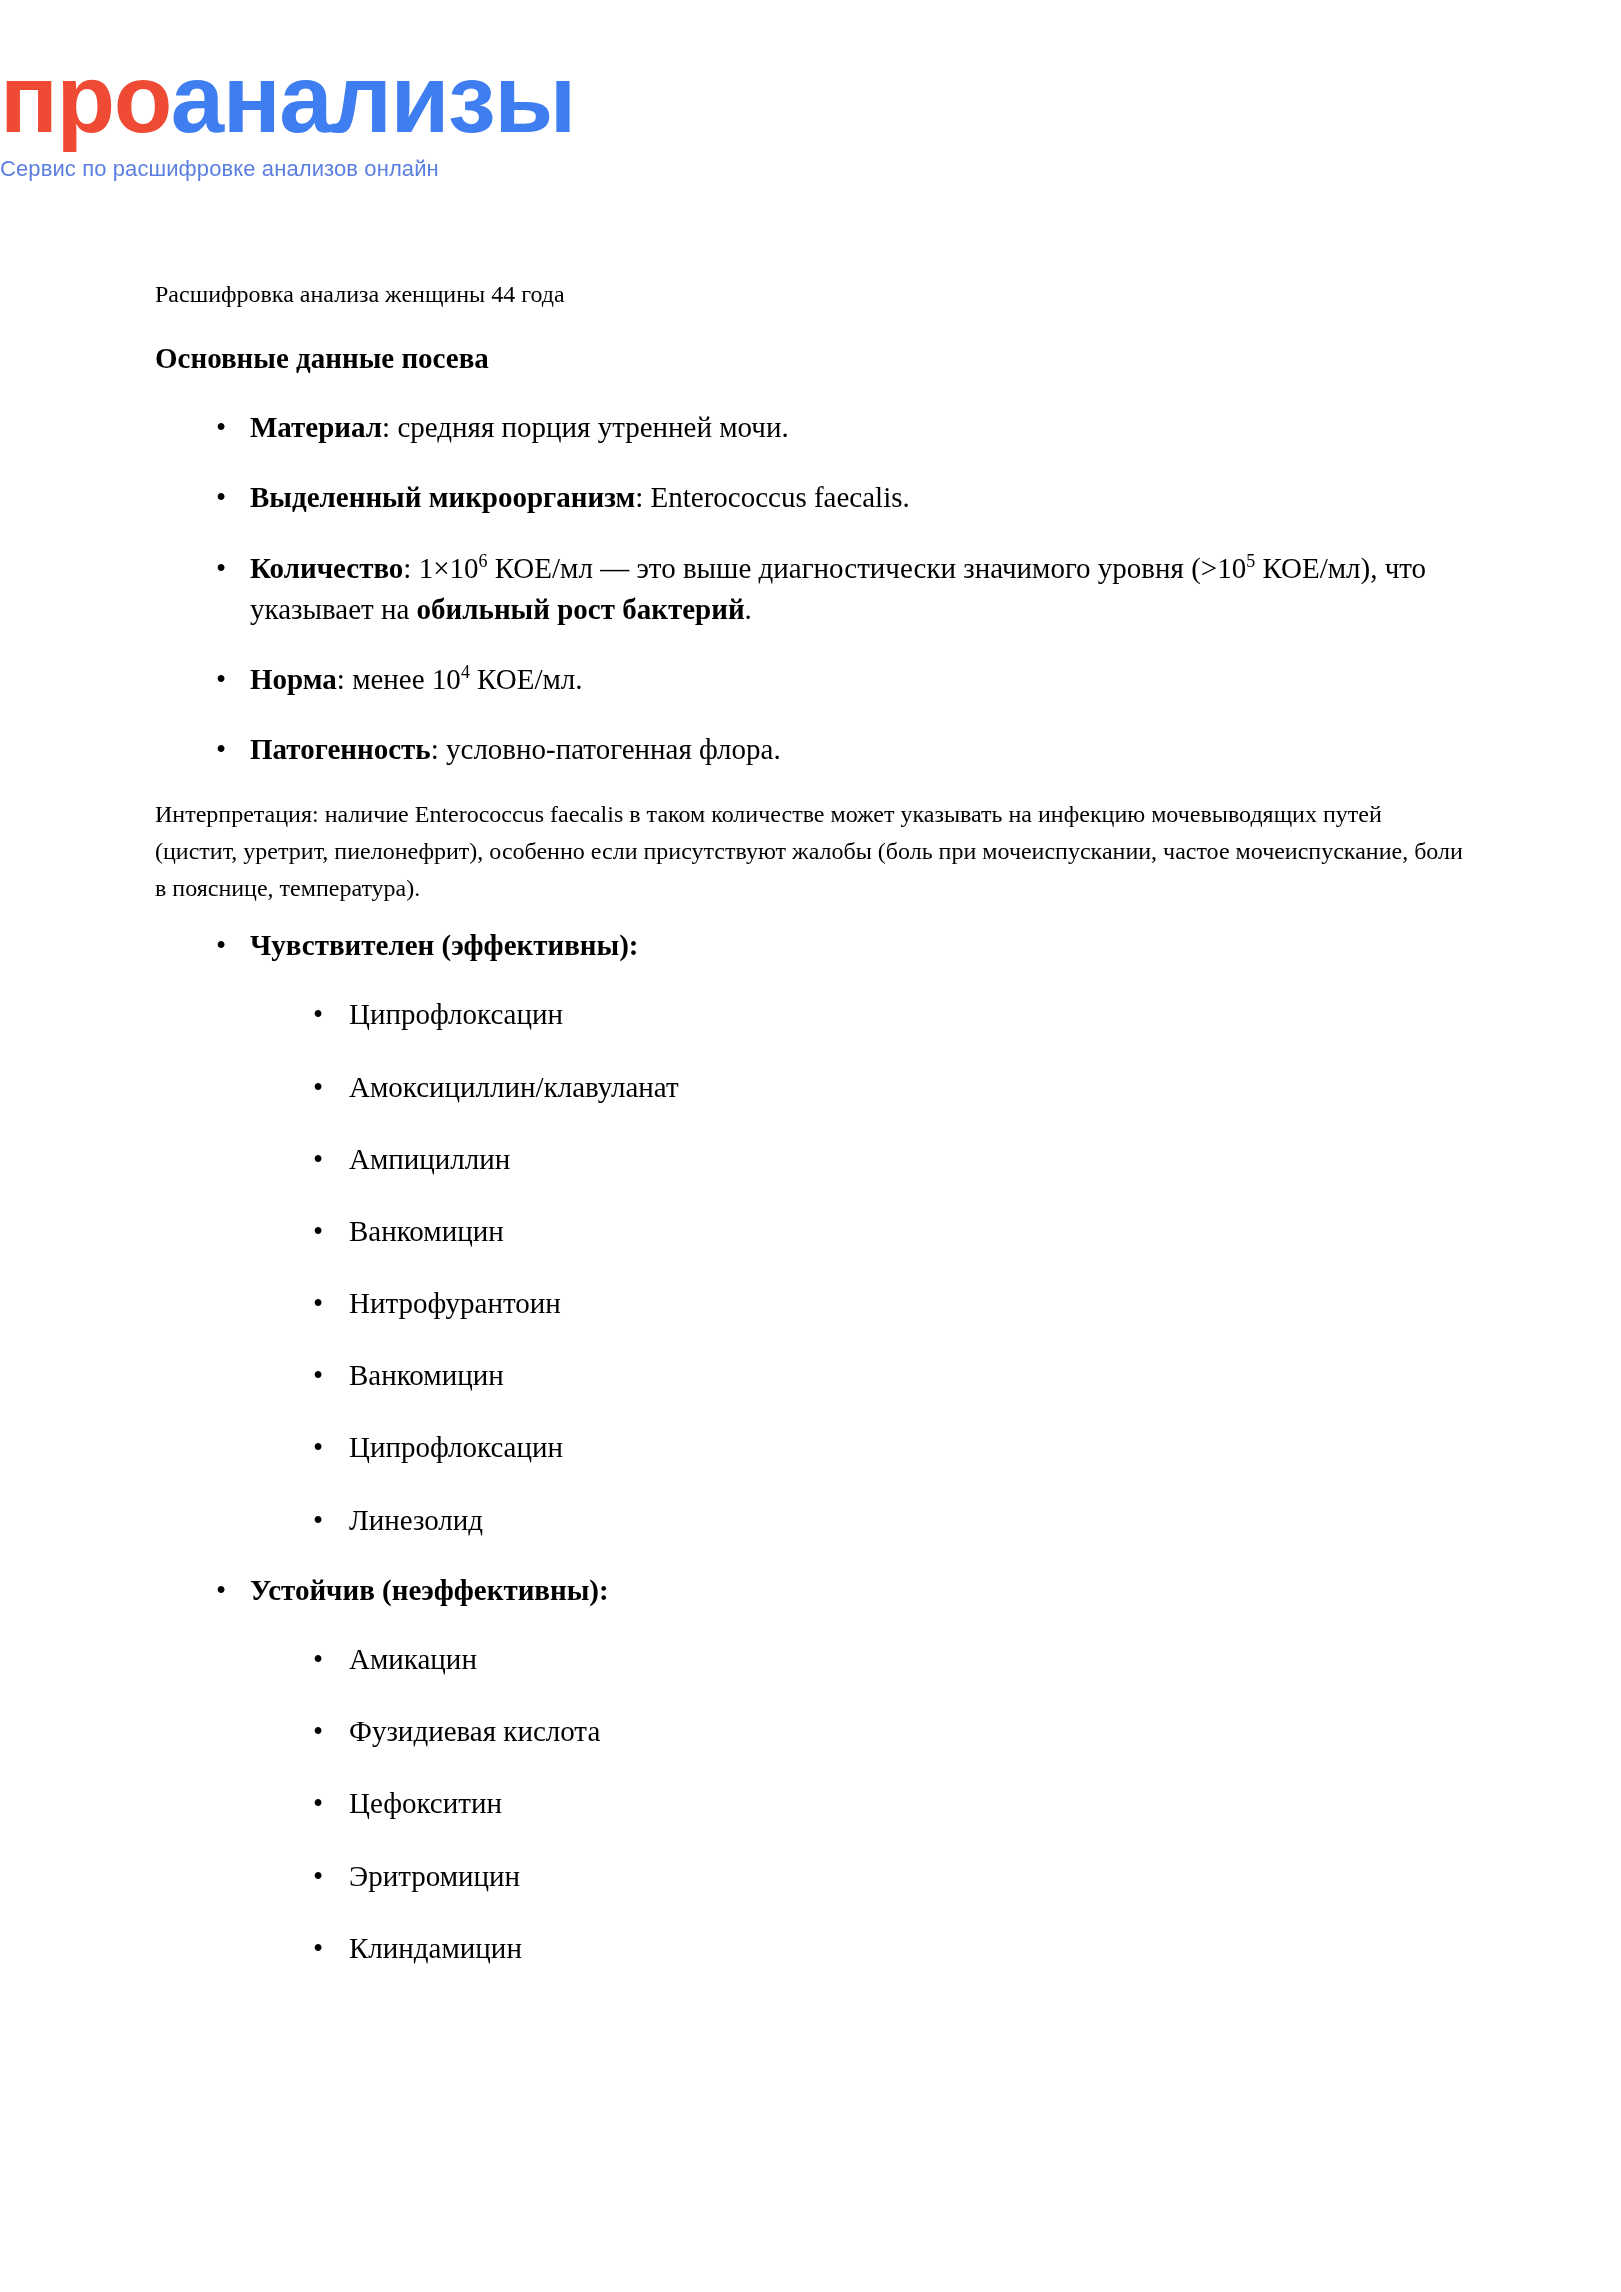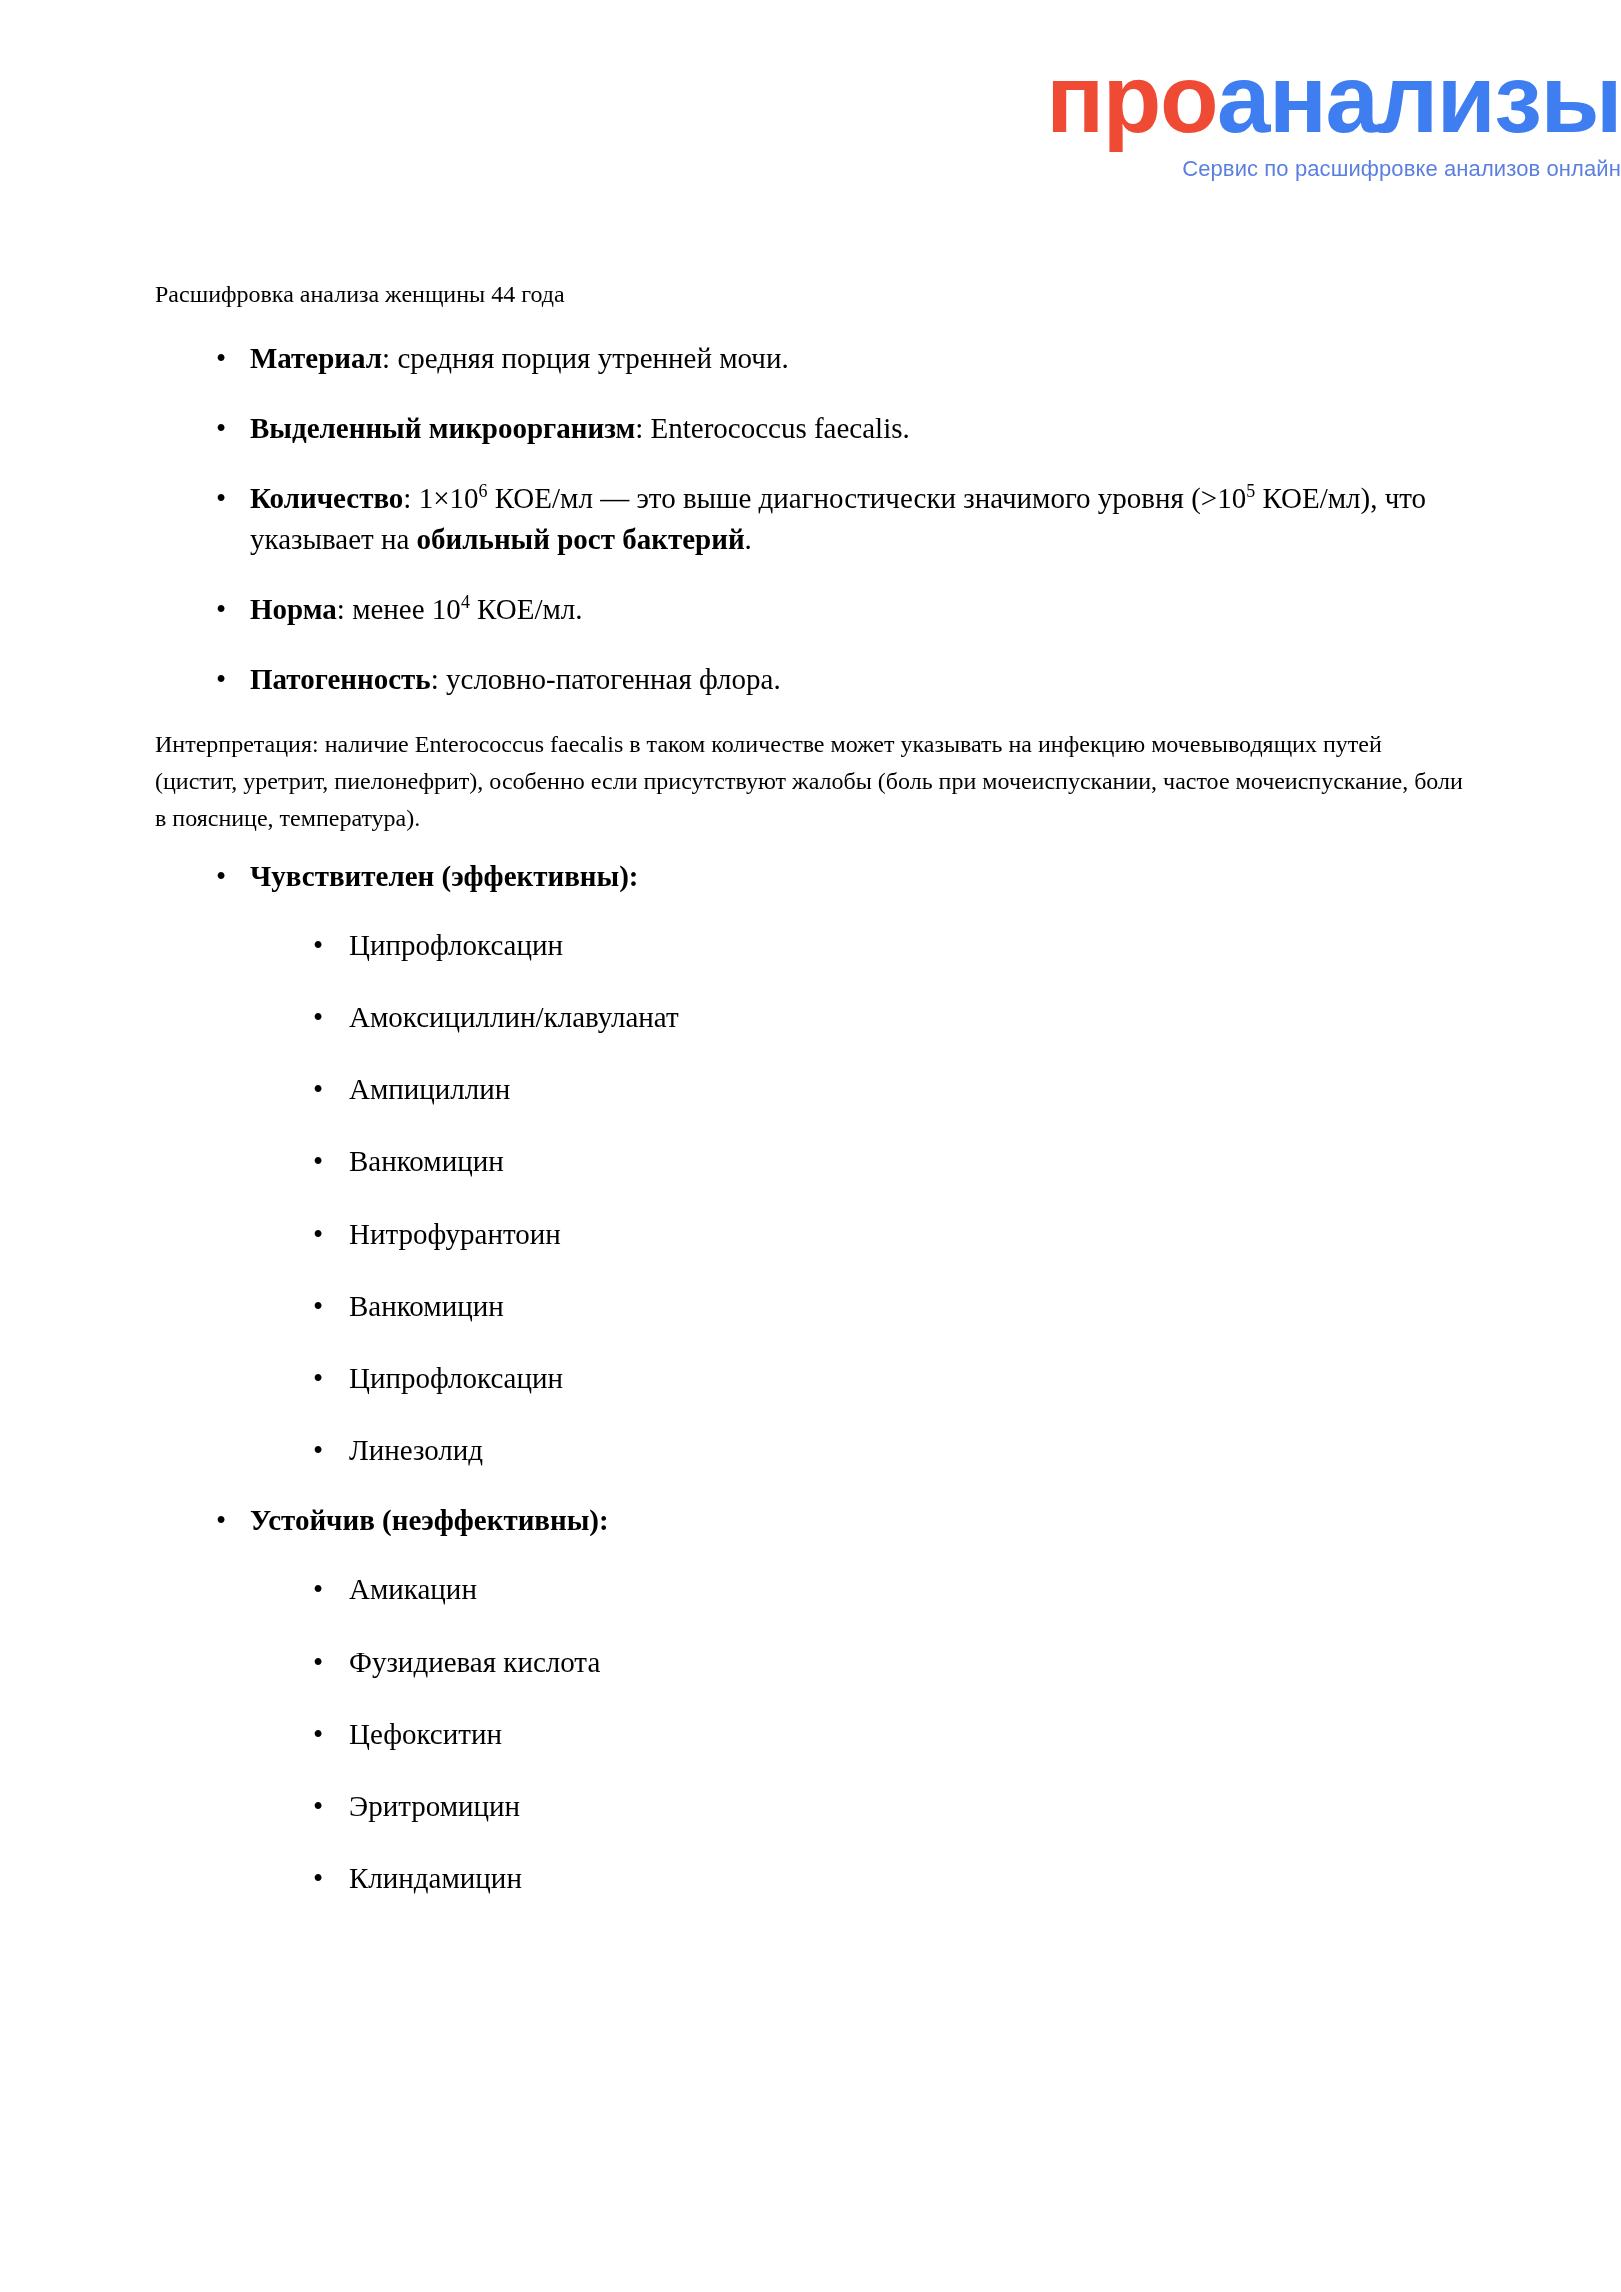--- a/index.html
+++ b/index.html
@@ -15,21 +15,21 @@
     overflow: hidden;
     font-family: "Liberation Serif", "DejaVu Serif", serif;
     color: #000000;
     -webkit-font-smoothing: antialiased;
   }
 
   
   .page-header {
     width: 100%;
     padding-top: 51px;
-    text-align: right;
+    text-align: left;
   }
   .logo-wordmark {
     font-family: "Liberation Sans", "DejaVu Sans", sans-serif;
     font-weight: 700;
     font-size: 96px;
     line-height: 1.0;
     letter-spacing: -1.5px;
     white-space: nowrap;
     display: block;
   }
@@ -132,20 +132,21 @@
   <div class="logo-wordmark">
     <span class="logo-part-red">про</span><span class="logo-part-blue">анализы</span>
   </div>
   <div class="logo-tagline">Сервис по расшифровке анализов онлайн</div>
 </div>
 
 <div class="doc-body">
 
   <p class="doc-para">Расшифровка анализа женщины 44 года</p>
 
+  <p class="doc-heading">Основные данные посева</p>
 
   <ul class="lvl1">
 
     <li>
       <span class="bullet-dot">•</span><span class="lbl-bold">Материал</span><span>: </span><span>средняя порция утренней мочи.</span>
     </li>
 
     <li>
       <span class="bullet-dot">•</span><span class="lbl-bold">Выделенный микроорганизм</span><span>: </span><span class="ital">Enterococcus faecalis</span><span>.</span>
     </li>

